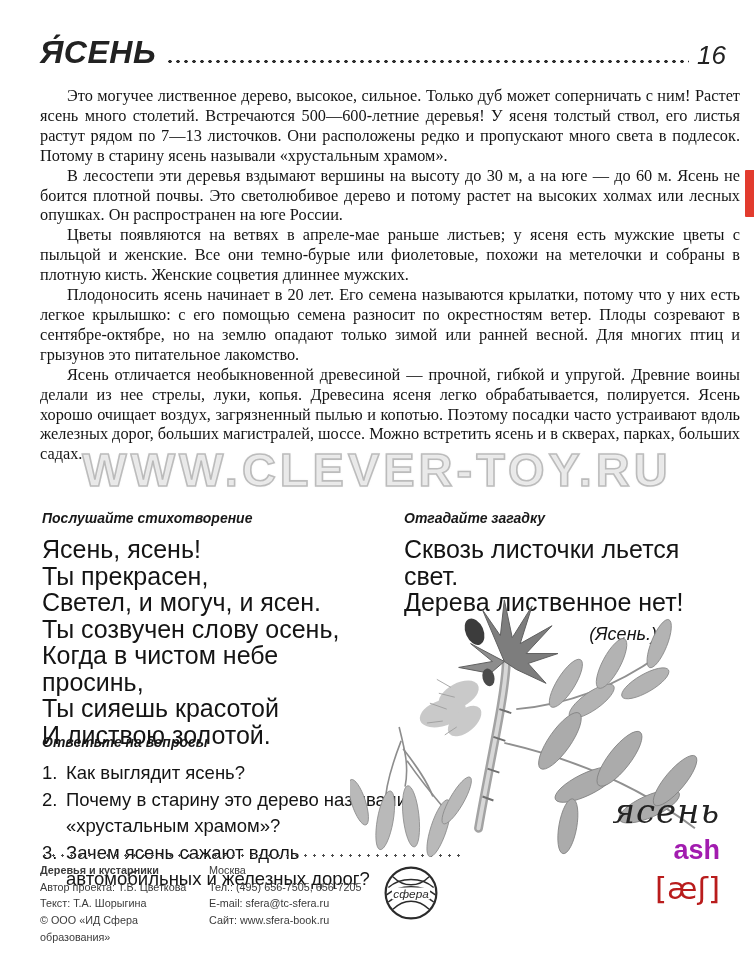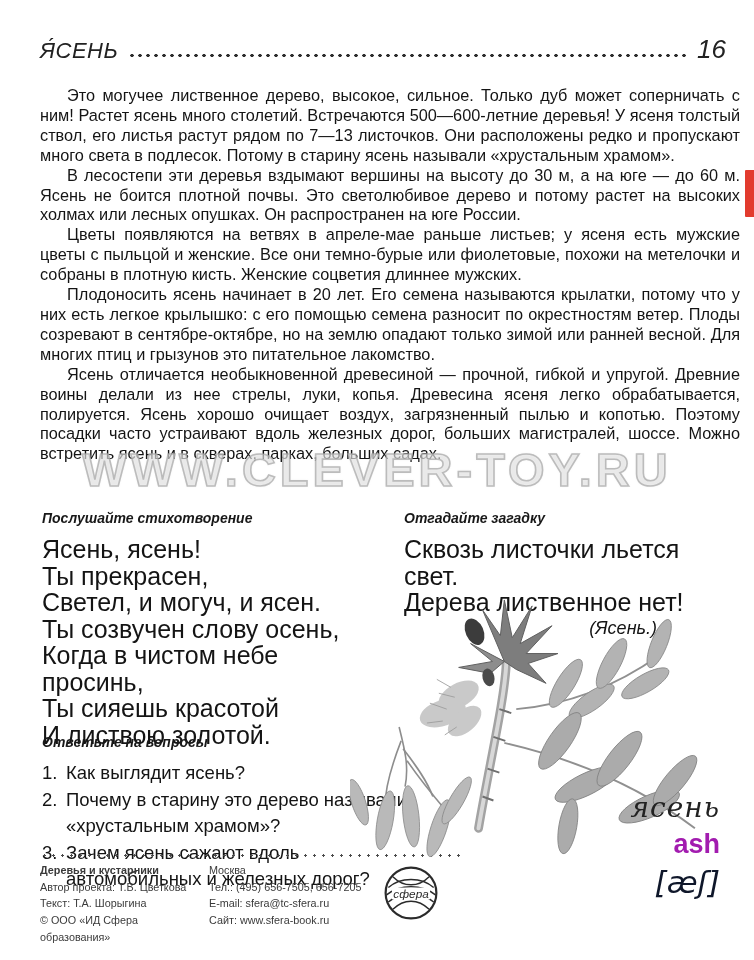--- a/index.html
+++ b/index.html
@@ -3,60 +3,60 @@
 <meta charset="utf-8">
 <style>
   html,body{margin:0;padding:0;background:#ffffff;}
   .page{
     position:relative;width:754px;height:960px;background:#fff;overflow:hidden;
     font-family:"Liberation Sans",sans-serif;color:#1c1c1c;
   }
   
   .title-row{position:absolute;left:40px;right:28px;top:36px;display:flex;align-items:flex-end;}
   .page-title{
-    font-style:italic;font-weight:normal;font-size:22px;letter-spacing:.5px;
+    font-style:italic;font-weight:bold;font-size:32px;letter-spacing:.5px;
     margin:0;line-height:1;white-space:nowrap;color:#222;
   }
   .leader{
     flex:1;height:7px;margin:0 8px 3px 10px;
     background-image:radial-gradient(circle,#2d2d2d 1.5px,transparent 1.9px);
     background-size:8px 7px;background-repeat:repeat-x;background-position:left bottom;
   }
   .page-num{font-style:italic;font-weight:normal;font-size:26px;line-height:1;color:#222;}
   
   .body-text{
     position:absolute;left:40px;top:86px;width:700px;
     font-size:16.3px;line-height:19.9px;text-align:justify;color:#141414;
   }
-  .body-text p{margin:0;text-indent:27px;}
+  .body-text p{margin:0;text-indent:27px;font-family:Liberation Serif, serif;}
   
   .watermark{
     position:absolute;top:442px;left:-14px;right:-14px;text-align:center;
     font-weight:bold;font-size:47px;letter-spacing:4px;white-space:nowrap;
     color:rgba(255,255,255,.35);
     -webkit-text-stroke:1.6px rgba(170,170,170,.75);
     text-shadow:0 0 2px rgba(190,190,190,.5);
     pointer-events:none;z-index:5;
   }
   
   .sec-heading{font-style:italic;font-weight:bold;font-size:14px;margin:0 0 10px 0;color:#181818;}
   .poem{position:absolute;left:42px;top:510px;width:340px;}
   .poem .line,.riddle .line{font-size:25px;line-height:26.5px;color:#141414;}
   .riddle{position:absolute;left:404px;top:510px;width:335px;}
-  .riddle-answer{font-style:italic;font-size:18px;margin-top:2px;text-align:right;padding-right:82px;color:#141414;}
+  .riddle-answer{font-style:italic;font-size:18px;margin-top:8px;text-align:right;padding-right:82px;color:#141414;}
   .questions{position:absolute;left:42px;top:706px;width:375px;margin-top:28px;}
   .q-list{margin:0;padding:0;list-style:none;}
   .q-item{display:grid;grid-template-columns:24px 1fr;font-size:18.5px;line-height:26.5px;color:#141414;}
   
   .illustration{position:absolute;left:350px;top:592px;width:398px;height:268px;z-index:2;}
   
   .labels{position:absolute;right:34px;top:793px;width:220px;text-align:right;z-index:6;}
-  .label-ru{font-family:"DejaVu Serif",serif;font-style:italic;font-size:28px;line-height:1.1;color:#222;letter-spacing:1px;}
+  .label-ru{font-family:"DejaVu Serif",serif;font-style:italic;font-size:34px;line-height:1.1;color:#222;letter-spacing:1px;}
   .label-en{font-weight:bold;font-size:27px;line-height:1.25;color:#a21caf;margin-top:4px;}
-  .label-tr{font-family:"DejaVu Sans",sans-serif;font-size:31px;line-height:1.2;color:#0f172a;margin-top:2px;font-style:italic;}
+  .label-tr{font-family:"DejaVu Sans",sans-serif;font-size:31px;line-height:1.2;color:#b91c1c;margin-top:2px;}
   
   .footer{
     position:absolute;left:40px;top:853px;width:424px;padding-top:9px;
     background-image:radial-gradient(circle,#4a4a4a 1.1px,transparent 1.4px);
     background-size:9px 5px;background-repeat:repeat-x;background-position:left top;
     display:flex;gap:1px;align-items:flex-start;
   }
   .f-col{font-size:10.8px;line-height:1.55;color:#3a3a3a;}
   .f-col.c1{width:168px;}
   .f-col.c2{width:172px;}

